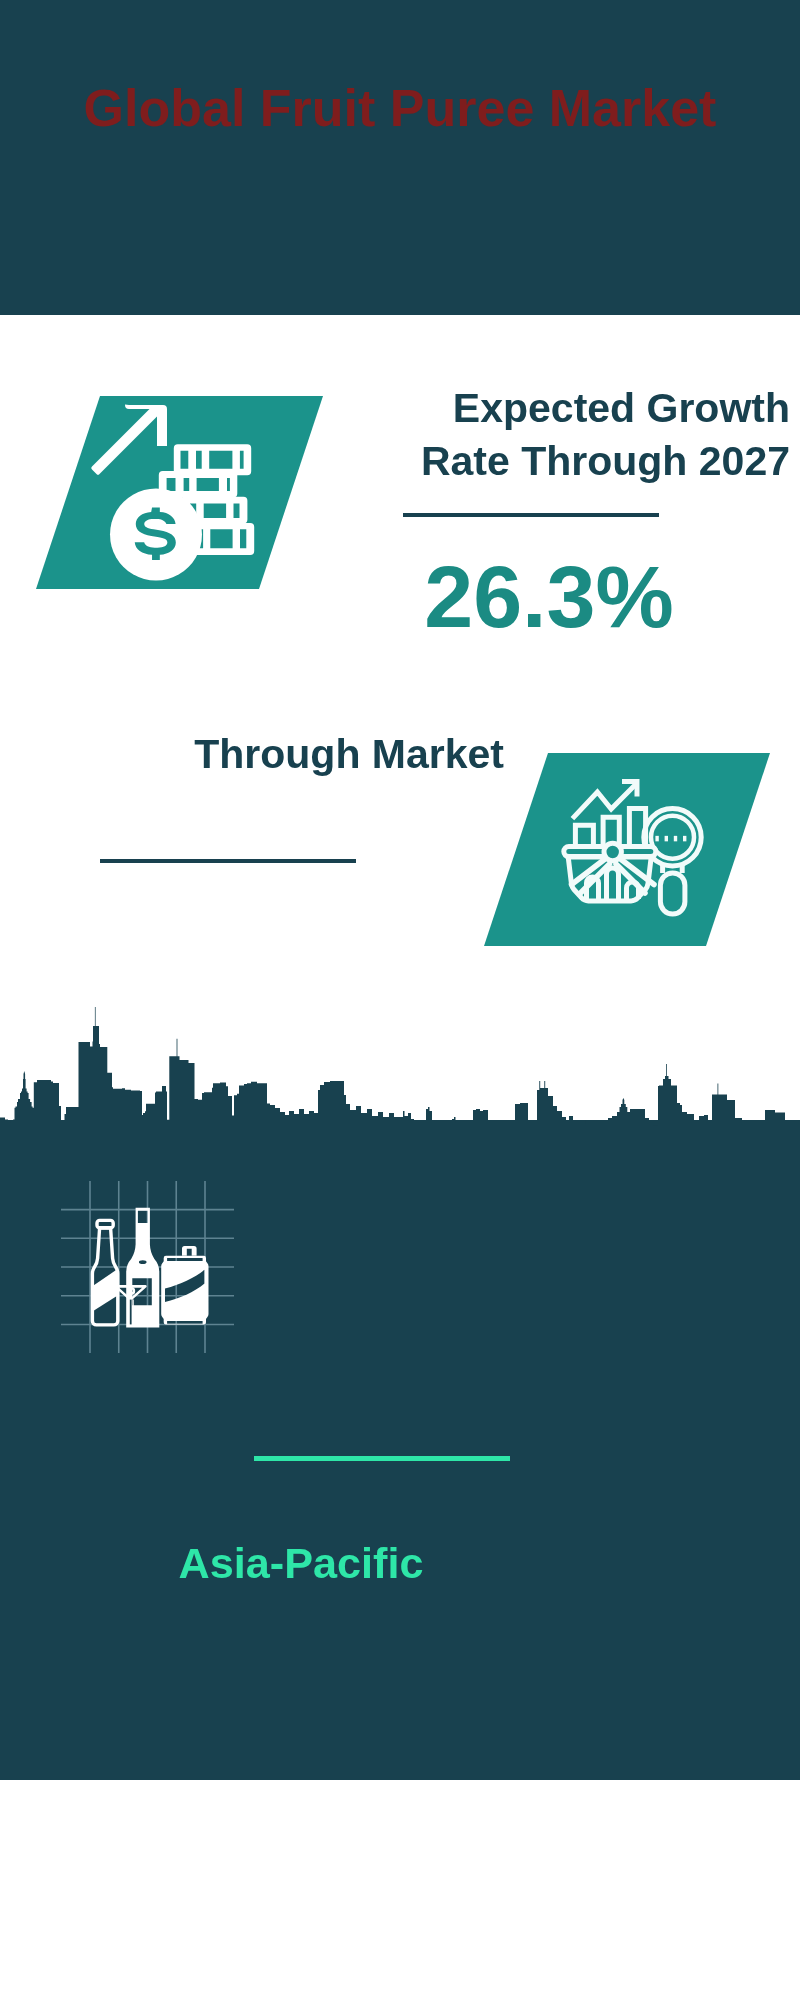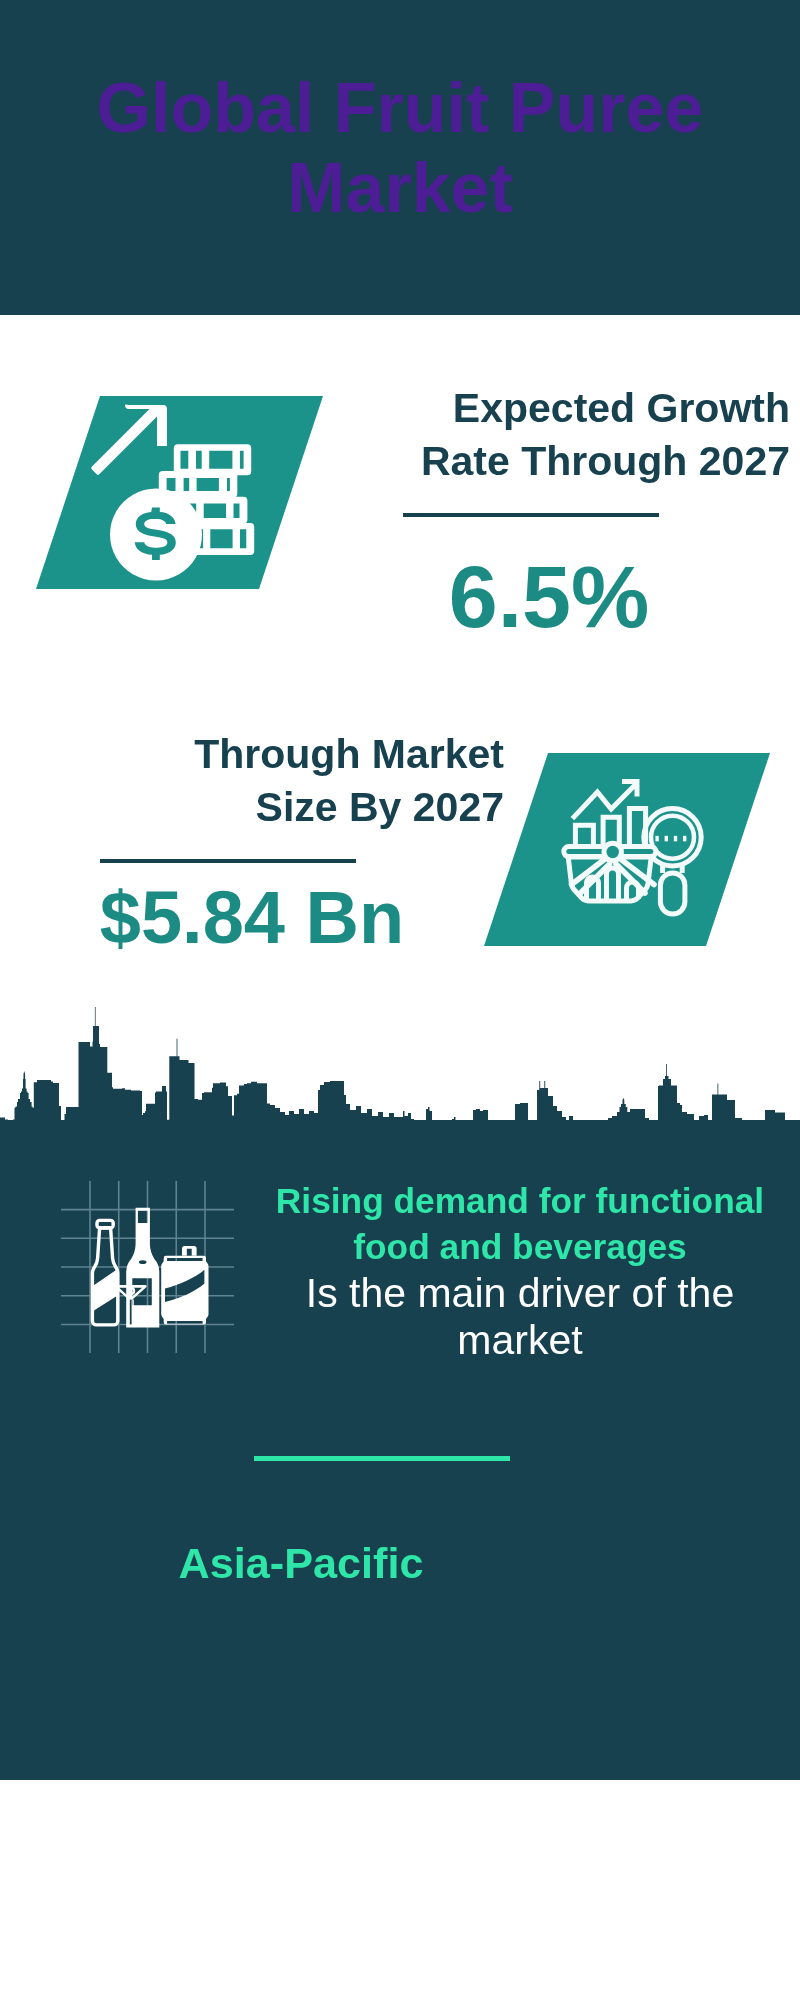--- a/index.html
+++ b/index.html
@@ -8,21 +8,21 @@
   .page{position:relative;width:800px;height:2000px;overflow:hidden;}
 
   
   .band-header{position:absolute;left:0;top:0;width:800px;height:315px;background:#18414F;}
   .band-white{position:absolute;left:0;top:315px;width:800px;height:805px;background:#fff;}
   .band-dark{position:absolute;left:0;top:1120px;width:800px;height:660px;background:#18414F;}
   .band-foot{position:absolute;left:0;top:1780px;width:800px;height:220px;background:#fff;}
 
   
   .title{position:absolute;left:50px;top:68px;width:700px;margin:0;text-align:center;
-         color:#4c1d95;font-size:70px;font-weight:700;line-height:80px;letter-spacing:0px;}
+         color:#7f1d1d;font-size:52px;font-weight:700;line-height:80px;letter-spacing:0px;}
 
   
   .stat-text{position:absolute;text-align:right;}
   .stat-head{color:#18414F;font-size:41px;font-weight:700;line-height:53px;}
   .stat-rule{height:4px;background:#18414F;margin:0 auto;}
   .stat-value{color:#1B8B83;font-size:88px;font-weight:700;line-height:100px;}
 
   
   .para{position:absolute;background:#1B938B;}
 
@@ -79,24 +79,20 @@
 
       <g fill="none" stroke="#ffffff" stroke-width="2.6" stroke-linejoin="round">
         <path d="M115.6,1286.4 h29.8 l-14.9,13.2 z"></path>
         <path d="M130.7,1299.6 v24.8" stroke="#18414F" stroke-width="1.8"></path>
         <path d="M128.3,1299.6 v24.8 M133.1,1299.6 v24.8" stroke-width="1.3"></path>
         <circle cx="131.3" cy="1290.9" r="2.6"></circle>
       </g>
     </g>
   </svg>
 
-  <div class="dk" style="left:250px;top:1178px;width:540px;">
-    <div class="hl">Rising demand for functional food and beverages</div>
-    <div class="nm">Is the main driver of the market</div>
-  </div>
 
   <div class="greenrule" style="left:254px;top:1456px;width:256px;height:5px;"></div>
 
   <div class="dk" style="left:96px;top:1537px;width:400px;text-align:center;">
     <div class="hl" style="font-size:43.2px;line-height:50px;position:relative;left:5px;top:1px;">Asia-Pacific</div>
   </div>
 
   <h1 class="title">Global Fruit Puree Market</h1>
 
   <svg class="para" style="left:36px;top:396px;width:287px;height:194px;background:none" viewBox="0 0 287 194">
@@ -122,28 +118,26 @@
       <path fill="#1B938B" d="M152,508 h9 v5.2 c10.5,0.4 17.5,6.3 18.2,13.7 h-10.6 c-1.1,-3.4 -5.4,-5.8 -11.4,-5.8 h-3.3 c-6.8,0 -10.9,2.4 -10.9,5.8 c0,3.2 3.4,5 10.8,6.2 l6.7,1.1 c12.6,2.1 19,6.6 19,14.2 c0,8 -7.6,13.6 -18.5,14.2 v5.9 h-9 v-5.9 c-11.7,-0.6 -19.4,-6.3 -20,-14.5 h10.9 c1.1,3.8 5.3,6.2 12.3,6.2 h3 c7.5,0 11.5,-2.3 11.5,-5.9 c0,-3.2 -3.1,-5 -11.3,-6.3 l-7.2,-1.2 c-12,-2 -18,-6.4 -18,-13.8 c0,-7.9 7.3,-13.3 17.8,-14 z"></path>
       </g>
     </g>
   </svg>
 
   <div class="stat-text" style="left:290px;top:382px;width:500px;">
     <div class="stat-head">Expected Growth</div>
     <div class="stat-head">Rate Through 2027</div>
   </div>
   <div class="stat-rule" style="position:absolute;left:403px;top:513px;width:256px;"></div>
-  <div class="stat-value" style="position:absolute;left:299px;top:547px;width:500px;text-align:center;">6.5%</div>
+  <div class="stat-value" style="position:absolute;left:299px;top:547px;width:500px;text-align:center;">26.3%</div>
 
   <div class="stat-text" style="left:4px;top:728px;width:500px;">
     <div class="stat-head">Through Market</div>
-    <div class="stat-head">Size By 2027</div>
   </div>
   <div class="stat-rule" style="position:absolute;left:100px;top:859px;width:256px;"></div>
-  <div class="stat-value" style="position:absolute;left:2px;top:878px;width:500px;text-align:center;font-size:74px;line-height:80px;">$5.84 Bn</div>
 
   <svg class="para" style="left:484px;top:753px;width:286px;height:194px;background:none" viewBox="0 0 286 194">
     <polygon points="64,0 286,0 222,193 0,193" fill="#1B938B"></polygon>
     <g transform="translate(-484,-753)" fill="none" stroke="#F2FBFA" stroke-width="5" stroke-linecap="butt" stroke-linejoin="miter">
 
       <polyline points="629.4,851 629.4,808.4 645.6,808.4 645.6,851"></polyline>
       <polyline points="603.1,851 603.1,817.3 619.3,817.3 619.3,851"></polyline>
       <polyline points="575.4,851 575.4,825.2 593.4,825.2 593.4,851"></polyline>
 
       <polyline points="572.4,818.6 597.4,792 611.2,809 636,784"></polyline>

